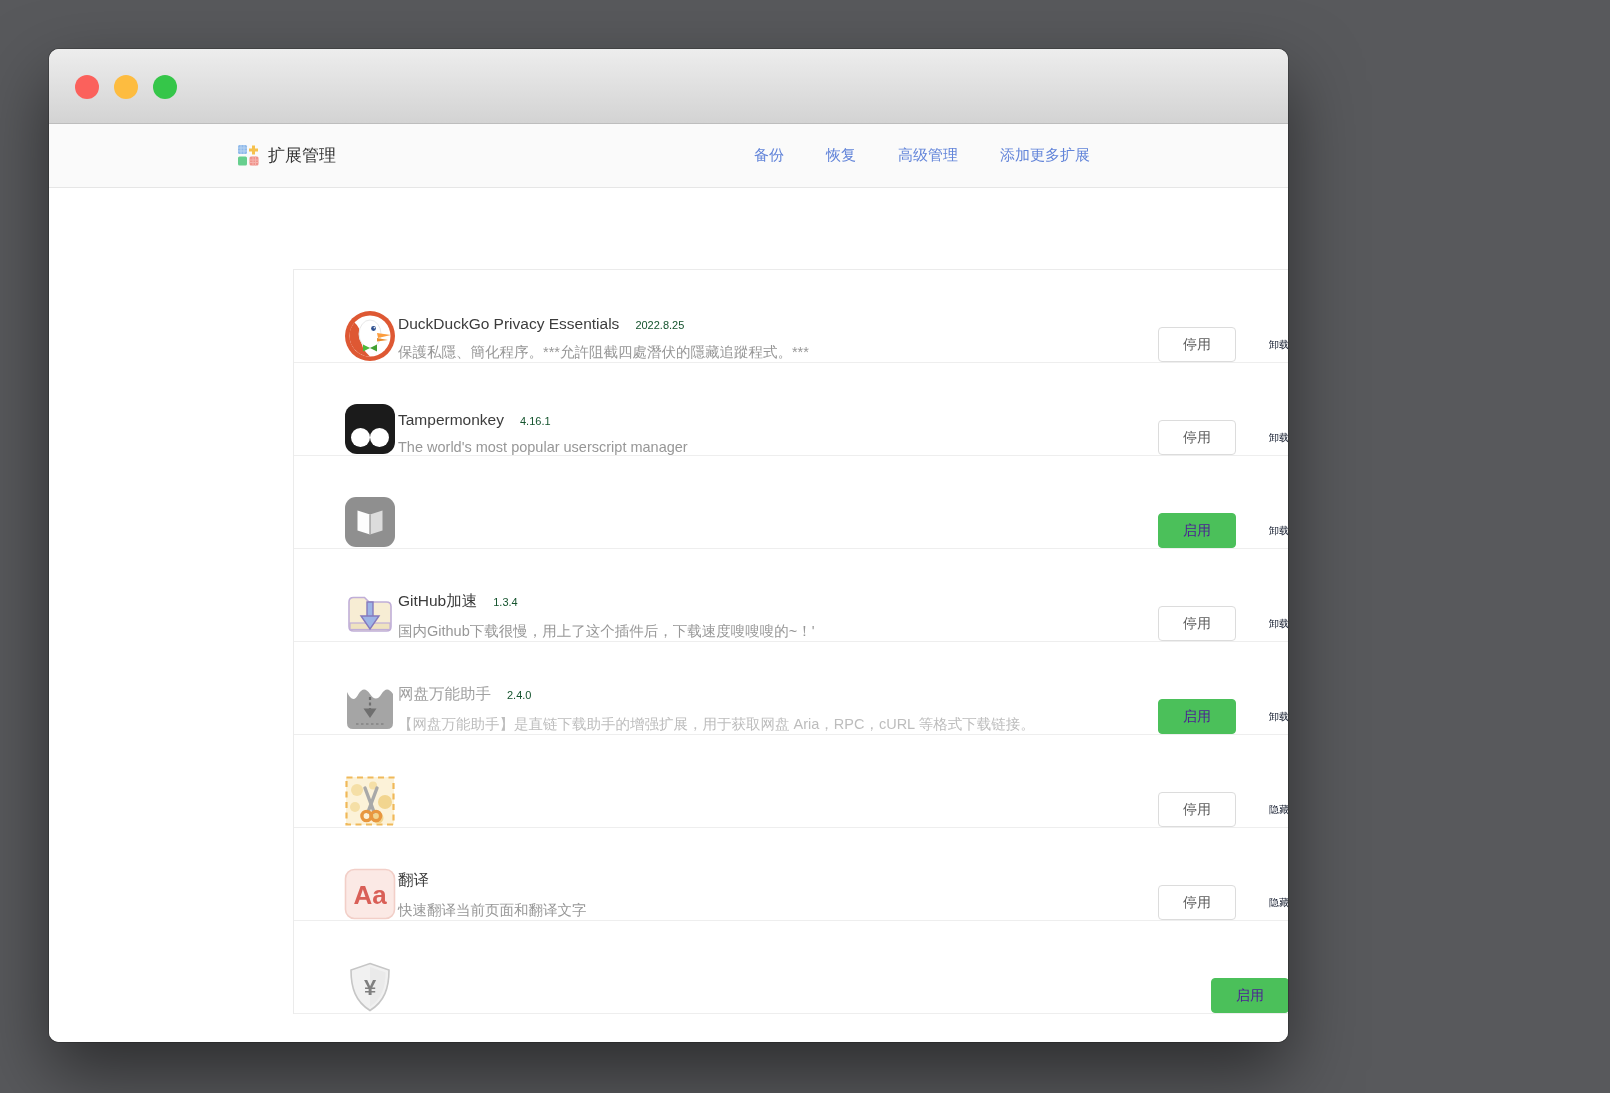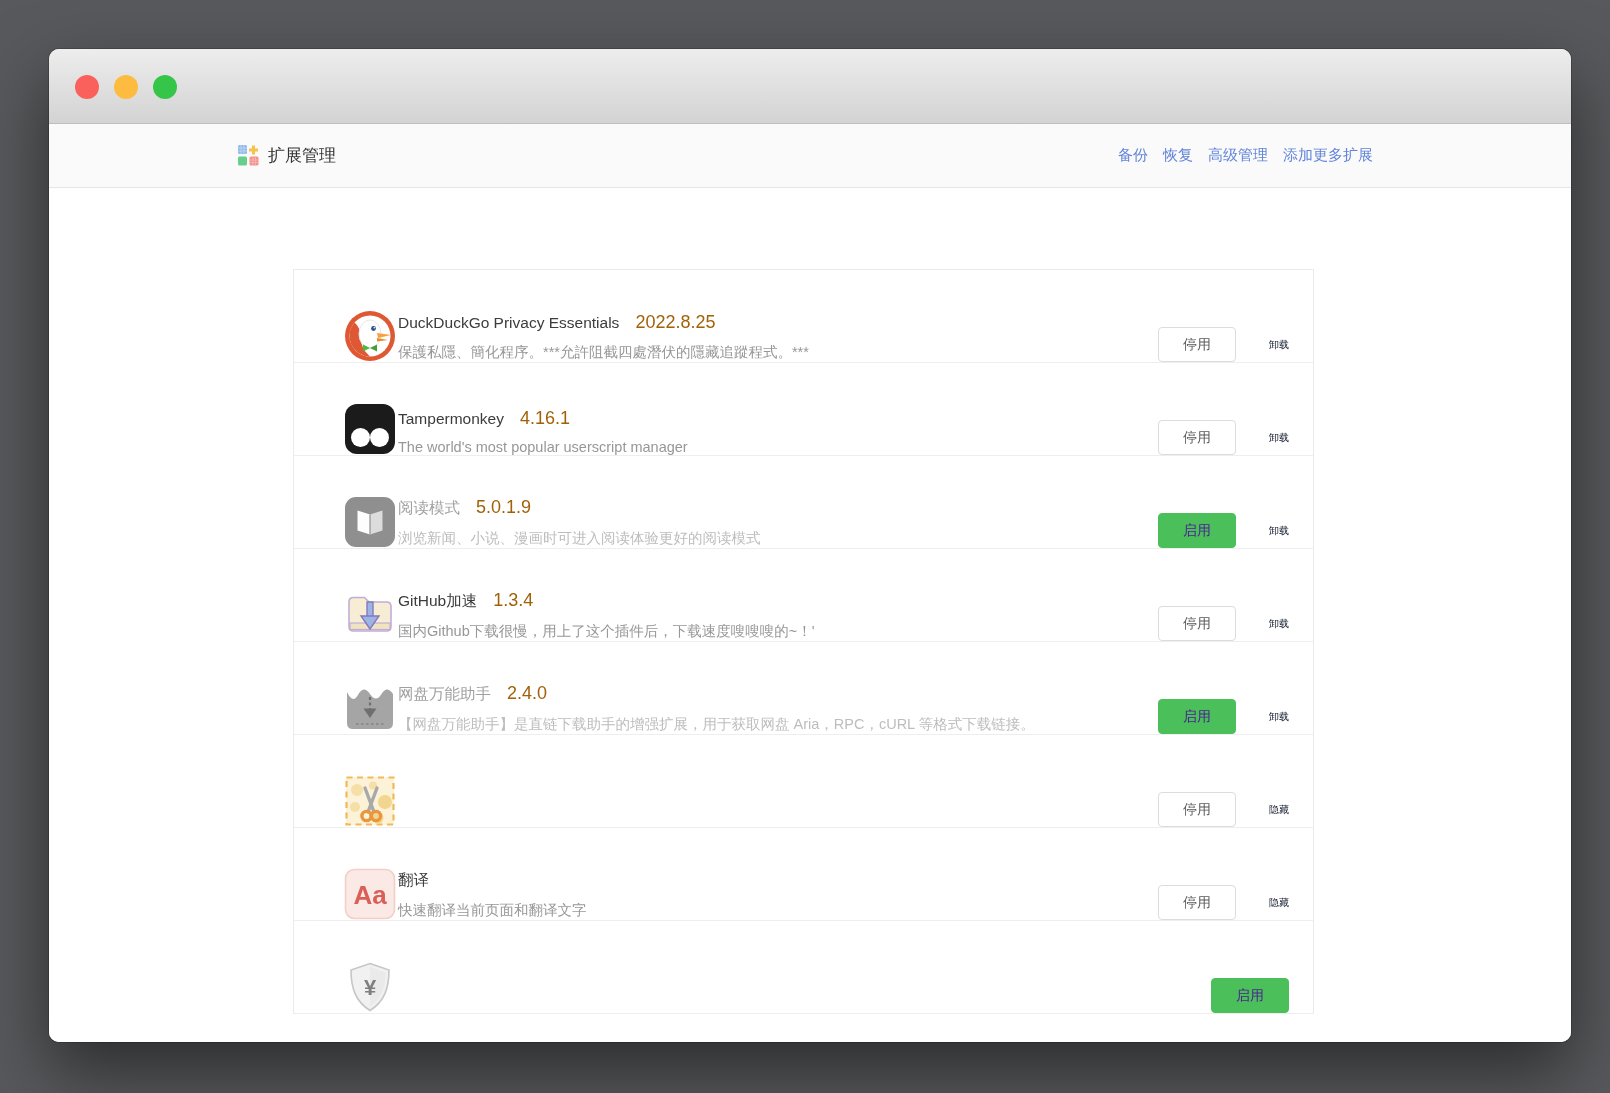--- a/index.html
+++ b/index.html
@@ -4,21 +4,21 @@
 <style>
   * { margin:0; padding:0; box-sizing:border-box; }
   html,body { width:1610px; height:1093px; overflow:hidden; }
   body {
     background:#58595c;
     font-family:"Liberation Sans","DejaVu Sans",sans-serif;
     position:relative;
   }
   .window {
     position:absolute; left:49px; top:49px;
-    width:1522px; height:993px;
+    width:1239px; height:993px;
     background:#fff; border-radius:10px;
     box-shadow:0 30px 70px rgba(0,0,0,.5), 0 0 0 1px rgba(0,0,0,.18);
     overflow:hidden;
   }
   .titlebar {
     height:75px;
     background:linear-gradient(#ededed,#d3d3d3);
     border-bottom:1px solid #bdbdbd;
     position:relative;
   }
@@ -29,40 +29,40 @@
   .dot.green  { background:#35c649; }
 
   .app-header {
     height:64px; background:#fafafa;
     border-bottom:1px solid #e6e6e6;
     display:flex; align-items:center;
     padding:0 198px 0 189px;
   }
   .app-title { display:flex; align-items:center; gap:9px; font-size:17px; color:#333; }
   .app-title svg { display:block; }
-  .nav { margin-left:auto; display:flex; gap:15px; }
+  .nav { margin-left:auto; display:flex; gap:42px; }
   .nav a { font-size:15px; color:#6284d9; text-decoration:none; cursor:pointer; white-space:nowrap; }
 
   .content { background:#fff; height:calc(100% - 140px); }
   .ext-list {
     width:1021px; margin:81px 0 0 244px;
     border:1px solid #ebebeb; border-bottom:none;
     background:#fff;
   }
   .ext-row {
     height:93px; display:flex; align-items:flex-end;
     padding:0 24px 0 22px;
     border-bottom:1px solid #eeeeee;
   }
   .ext-icon { width:52px; height:52px; margin-right:30px; flex:0 0 auto;padding-left:28px; }
   .ext-icon svg { width:52px; height:52px; display:block; }
   .ext-info { flex:1 1 auto; min-width:0; }
   .ext-titleline { display:flex; align-items:baseline; }
   .ext-name { font-size:15.5px; color:#3c3c3c; }
-  .ext-version { margin-left:16px; font-size:18px; color:#a16207; }
+  .ext-version { margin-left:16px; font-size:11px; color:#14532d; }
   .ext-desc { margin-top:10px; font-size:14.5px; color:#979797; }
   .ext-row.disabled .ext-name { color:#a1a1a1; }
   .ext-row.disabled .ext-desc { color:#bdbdbd; }
 
   .ext-actions { margin-left:auto; display:flex; align-items:center; gap:33px; }
   .btn {
     width:78px; height:35px; border-radius:4px;
     font-size:14px; cursor:pointer;
     font-family:Liberation Serif, serif;
     display:flex; align-items:center; justify-content:center;
@@ -155,27 +155,20 @@
   </div>
         <div class="ext-row disabled">
     <span class="ext-icon">
             <svg viewBox="0 0 52 52">
       <rect x="1" y="1" width="50" height="50" rx="11" fill="#8f8f8f"></rect>
       <path d="M26 18.5 L13.5 14.5 L13.5 34.5 L26 38.5 Z" fill="#fdfdfd"></path>
       <path d="M26 18.5 L38.5 14.5 L38.5 34.5 L26 38.5 Z" fill="#dcdcdc"></path>
       <path d="M26 18.5 L26 38.5" stroke="#8f8f8f" stroke-width="1.2"></path>
     </svg>
           </span>
-    <div class="ext-info">
-      <div class="ext-titleline">
-        <span class="ext-name">阅读模式</span>
-        <span class="ext-version">5.0.1.9</span>
-      </div>
-      <div class="ext-desc">浏览新闻、小说、漫画时可进入阅读体验更好的阅读模式</div>
-    </div>
     <div class="ext-actions">
       <button class="btn enable">启用</button>
       <a class="action-link">卸载</a>
     </div>
   </div>
         <div class="ext-row">
     <span class="ext-icon">
             <svg viewBox="0 0 52 52">
       <path d="M5 13 q0-4.5 4.5-4.5 h11 l4.5 4.5 h17.5 q4.5 0 4.5 4.5 v20 q0 4.5 -4.5 4.5 h-33 q-4.5 0 -4.5 -4.5 Z" fill="#f7edd4" stroke="#c0aed8" stroke-width="1.6"></path>
       <rect x="6" y="34" width="40" height="6.5" fill="#efe3c0" stroke="#c0aed8" stroke-width="1.2"></rect>

